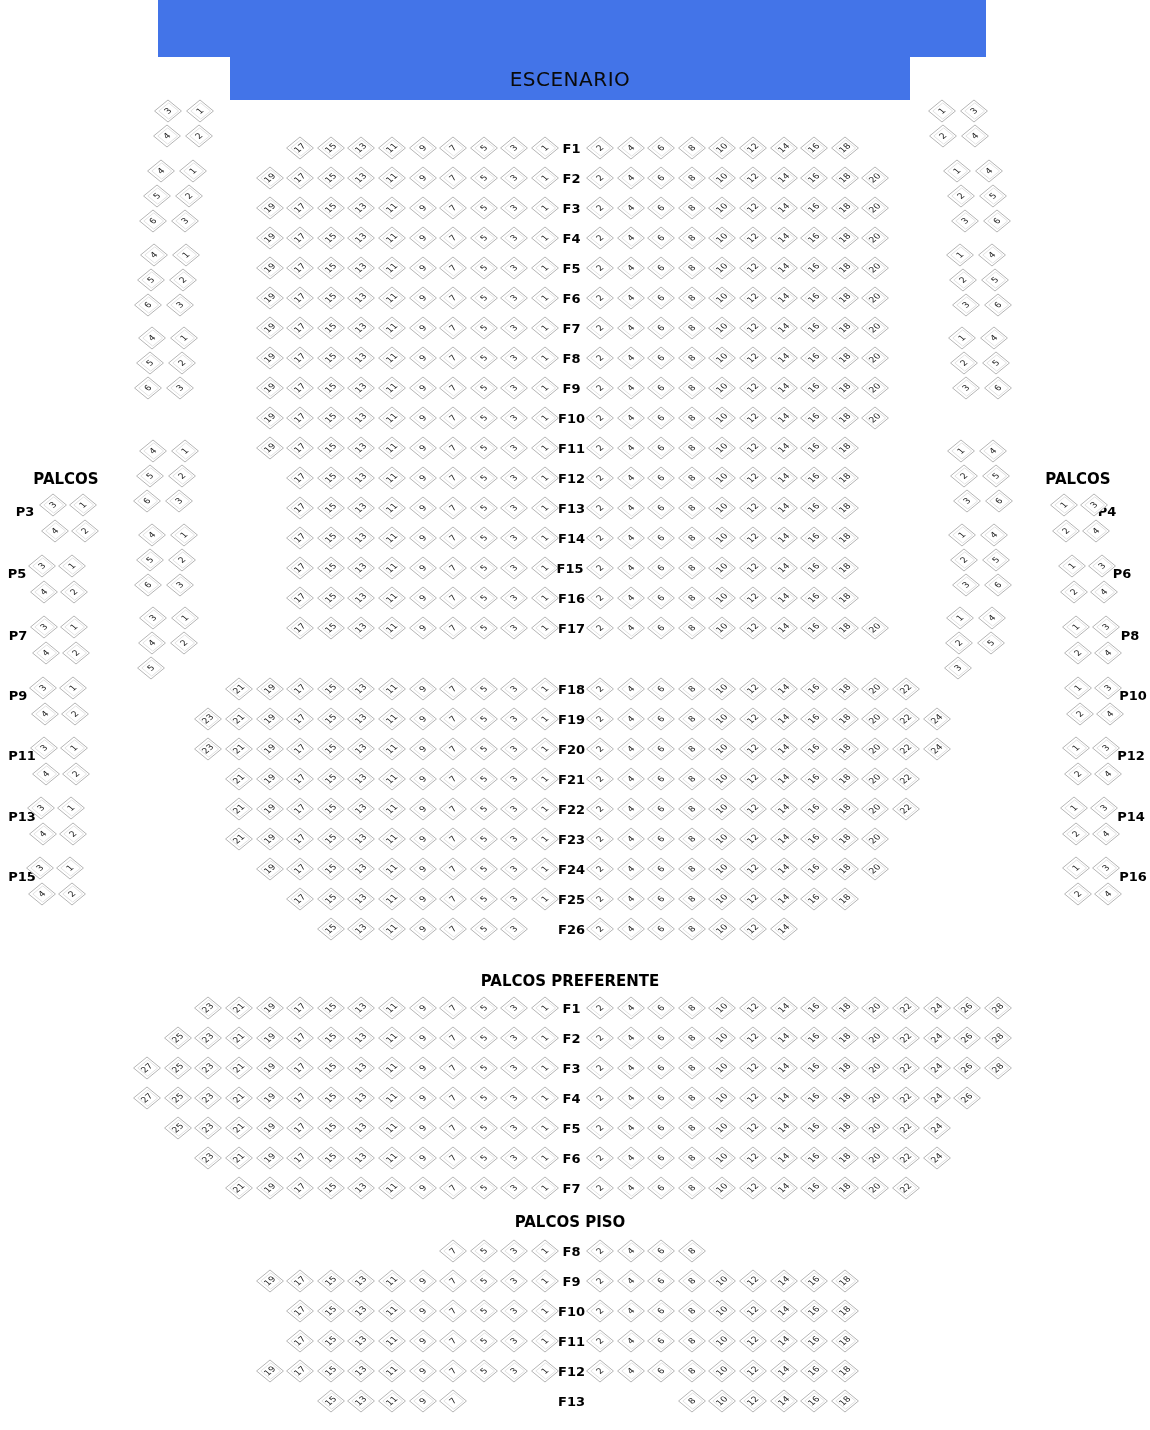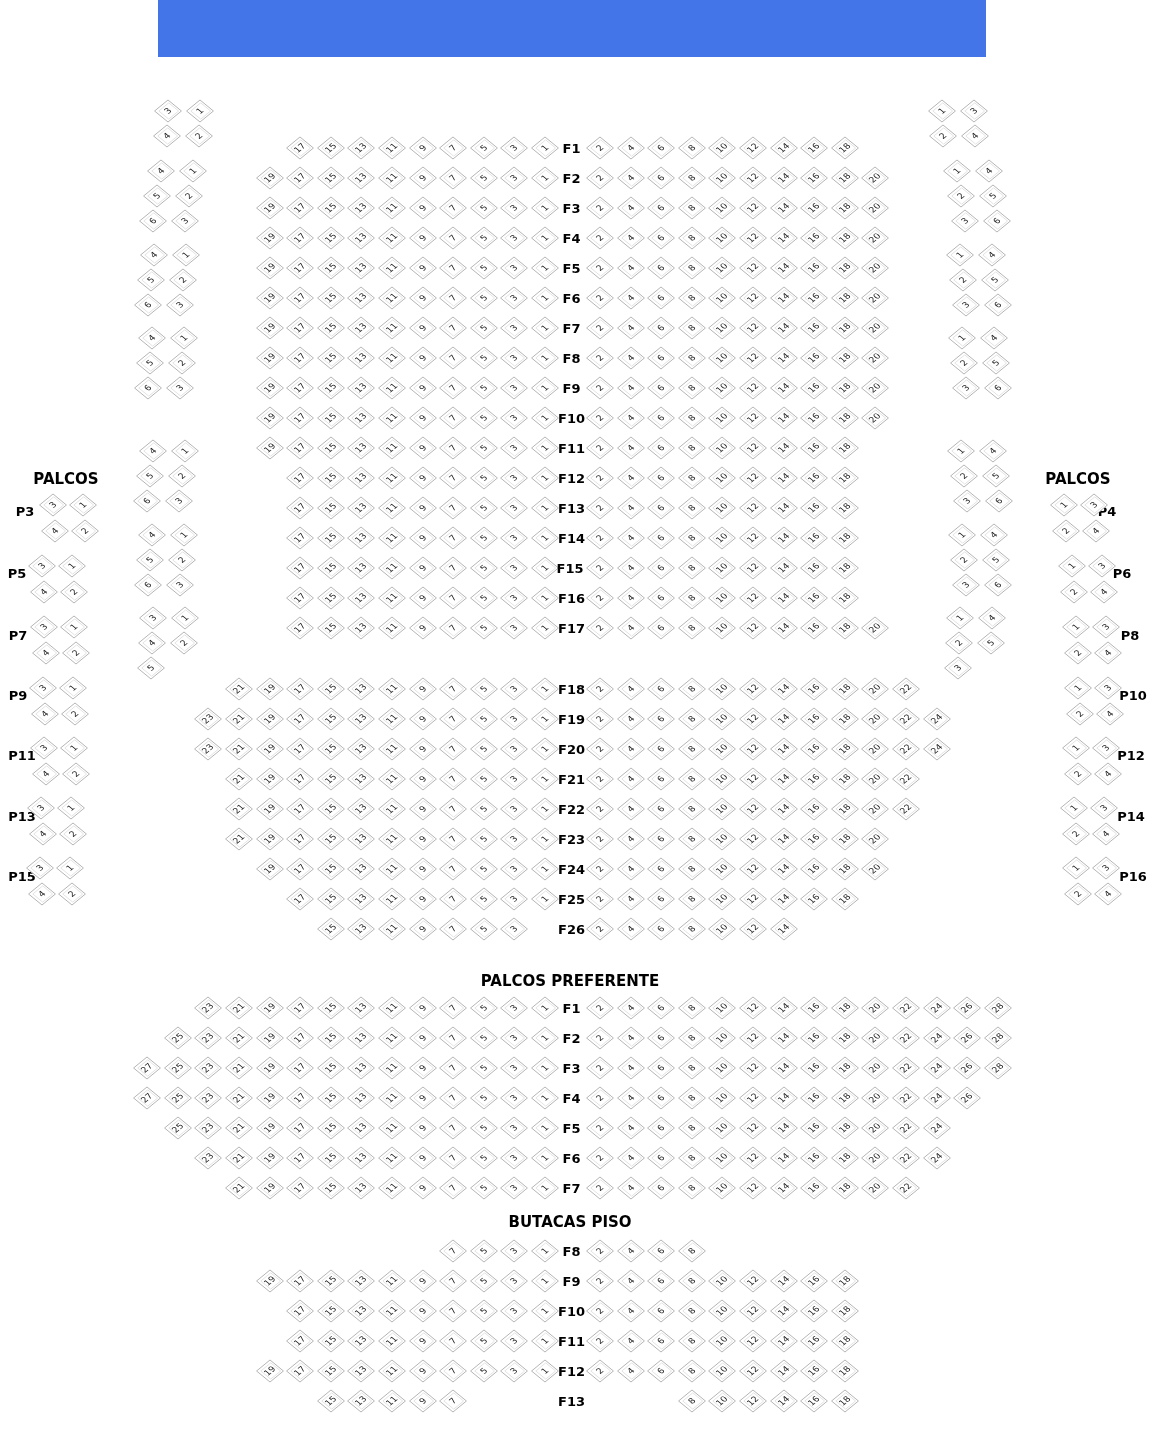--- a/index.html
+++ b/index.html
@@ -25,24 +25,27 @@
         transform:scaleY(0.82) rotate(-45deg);
         display:flex;align-items:center;justify-content:center;}
   .seat::before{content:"";position:absolute;inset:1.5px;border:1px solid #e3e3e3;}
   .seat span{font-size:9.5px;color:#1b1b1b;line-height:1;position:relative;}
 </style>
 </head>
 <body>
 
 <div id="canvas">
   <div class="stage-back" style="background: rgb(67, 116, 232);"></div>
+  <div class="stage-front" style="background: rgb(67, 116, 232);">
+    <span>ESCENARIO</span>
+  </div>
   <div class="sec-title" id="palcos-left-title">PALCOS</div>
   <div class="sec-title" id="palcos-right-title">PALCOS</div>
   <div class="sec-title" id="preferente-title">PALCOS PREFERENTE</div>
-  <div class="sec-title" id="piso-title">BUTACAS PISO</div>
+  <div class="sec-title" id="piso-title">PALCOS PISO</div>
   <div class="abs0" id="seats-root">
       <div class="abs0">
         <div class="abs0">
           <div class="seat" style="left: 290.2px; top: 138px;">
             <span>17</span>
           </div>
           <div class="seat" style="left: 320.8px; top: 138px;">
             <span>15</span>
           </div>
           <div class="seat" style="left: 351.4px; top: 138px;">

